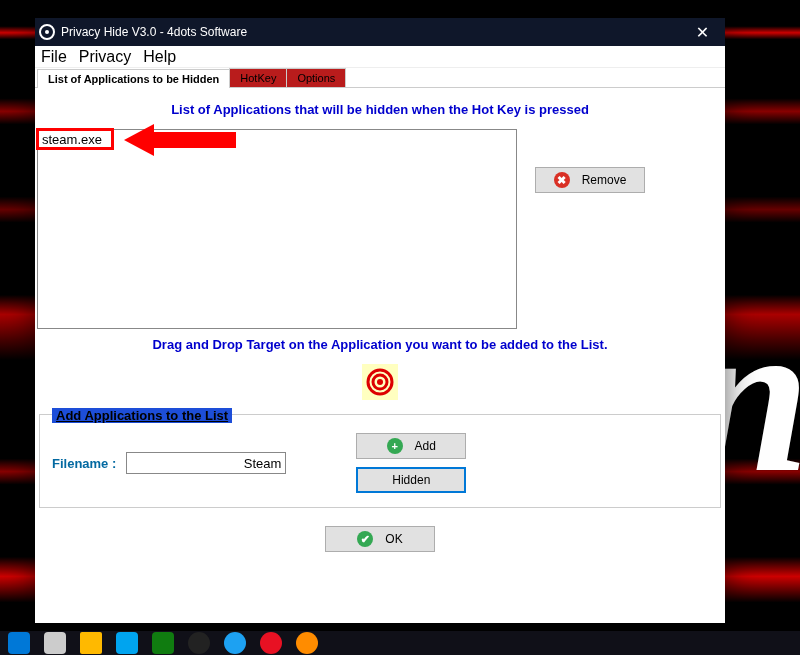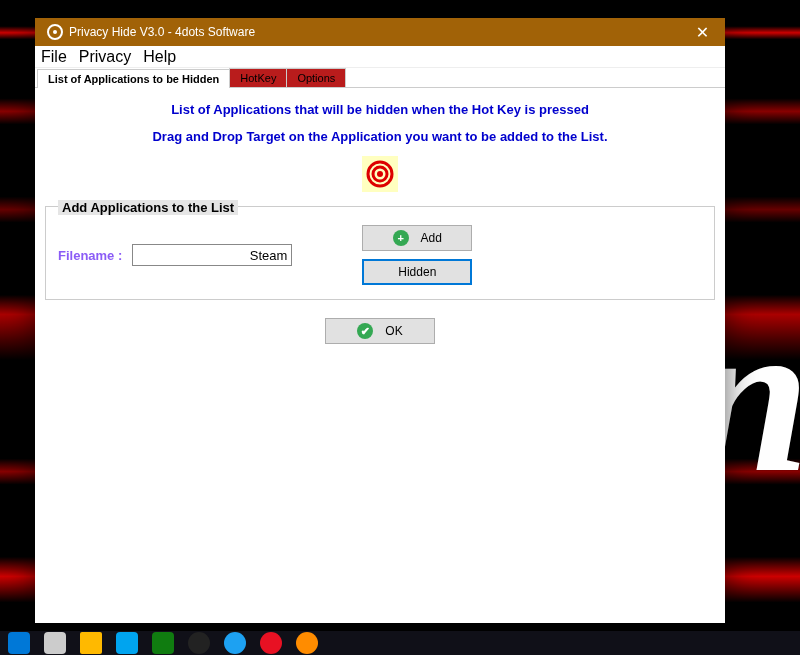--- a/index.html
+++ b/index.html
@@ -53,26 +53,26 @@
     .window {
       position: absolute;
       left: 35px;
       top: 18px;
       width: 690px;
       height: 605px;
       background: #fff;
       box-shadow: 0 6px 30px rgba(0,0,0,0.6);
     }
     .titlebar {
-      background: #a16207;
+      background: #0f172a;
       color: #fff;
       height: 28px;
       display: flex;
       align-items: center;
-      padding-left: 12px;
+      padding-left: 4px;
       font-size: 12px;
     }
     .titlebar .app-icon {
       width: 16px; height: 16px;
       border: 2px solid #fff;
       border-radius: 50%;
       margin-right: 6px;
       position: relative;
     }
     .titlebar .app-icon::after {
@@ -108,21 +108,21 @@
       background: #b91c1c;
       margin-right: -1px;
       position: relative;
     }
     .tab.active {
       background: #fff;
       top: 1px;
       font-weight: bold;
     }
     .content {
-      padding: 8px 8px;
+      padding: 8px 2px;
     }
     .blue-heading {
       color: #0000cd;
       font-weight: bold;
       font-size: 13px;
       text-align: center;
       margin: 6px 0 12px;
     }
     .list-row {
       display:flex;
@@ -184,34 +184,35 @@
       display:flex;align-items:center;justify-content:center;
     }
     .fieldset {
       border: 1px solid #ccc;
       padding: 10px 12px 14px;
       margin: 4px 2px;
     }
     .fieldset-legend {
       font-weight: bold;
       font-size: 13px;
-      background:#e5e5e5;
+      background:#1d4ed8;
       padding: 0 4px;
       position: relative;
       top: -19px;
       display: inline-block;
+      text-decoration: underline;
     }
     .form-row {
       display:flex;
       align-items:center;
       gap: 10px;
       margin-top: -10px;
     }
     .form-label {
-      color: #8b5cf6;
+      color: #0369a1;
       font-weight: bold;
       font-size: 13px;
     }
     .text-input {
       border: 1px solid #888;
       height: 22px;
       font-size: 13px;
       padding: 1px 4px;
       width: 160px;
       text-align: right;
@@ -249,20 +250,35 @@
 
   <div class="tabs">
     <div class="tab active">List of Applications to be Hidden</div>
     <div class="tab">HotKey</div>
     <div class="tab">Options</div>
   </div>
 
   <div class="content">
     <div class="blue-heading">List of Applications that will be hidden when the Hot Key is pressed</div>
 
+    <div class="list-row">
+      <div class="listbox">
+        <div class="list-item">steam.exe</div>
+        <div class="red-box"></div>
+        <svg class="arrow" width="120" height="40">
+          <polygon points="0,18 30,2 30,10 112,10 112,26 30,26 30,34" fill="#ff0000"></polygon>
+        </svg>
+      </div>
+      <div style="padding-top:38px;">
+        <button class="btn">
+          <span class="icon-circle ic-remove">✖</span>
+          <span>Remove</span>
+        </button>
+      </div>
+    </div>
 
     <div class="blue-heading" style="margin-top:8px;">Drag and Drop Target on the Application you want to be added to the List.</div>
 
     <div class="target-box">
       <svg width="28" height="28">
         <circle cx="14" cy="14" r="12" fill="none" stroke="#d00" stroke-width="3"></circle>
         <circle cx="14" cy="14" r="7" fill="none" stroke="#d00" stroke-width="3"></circle>
         <circle cx="14" cy="14" r="3" fill="#d00"></circle>
       </svg>
     </div>

